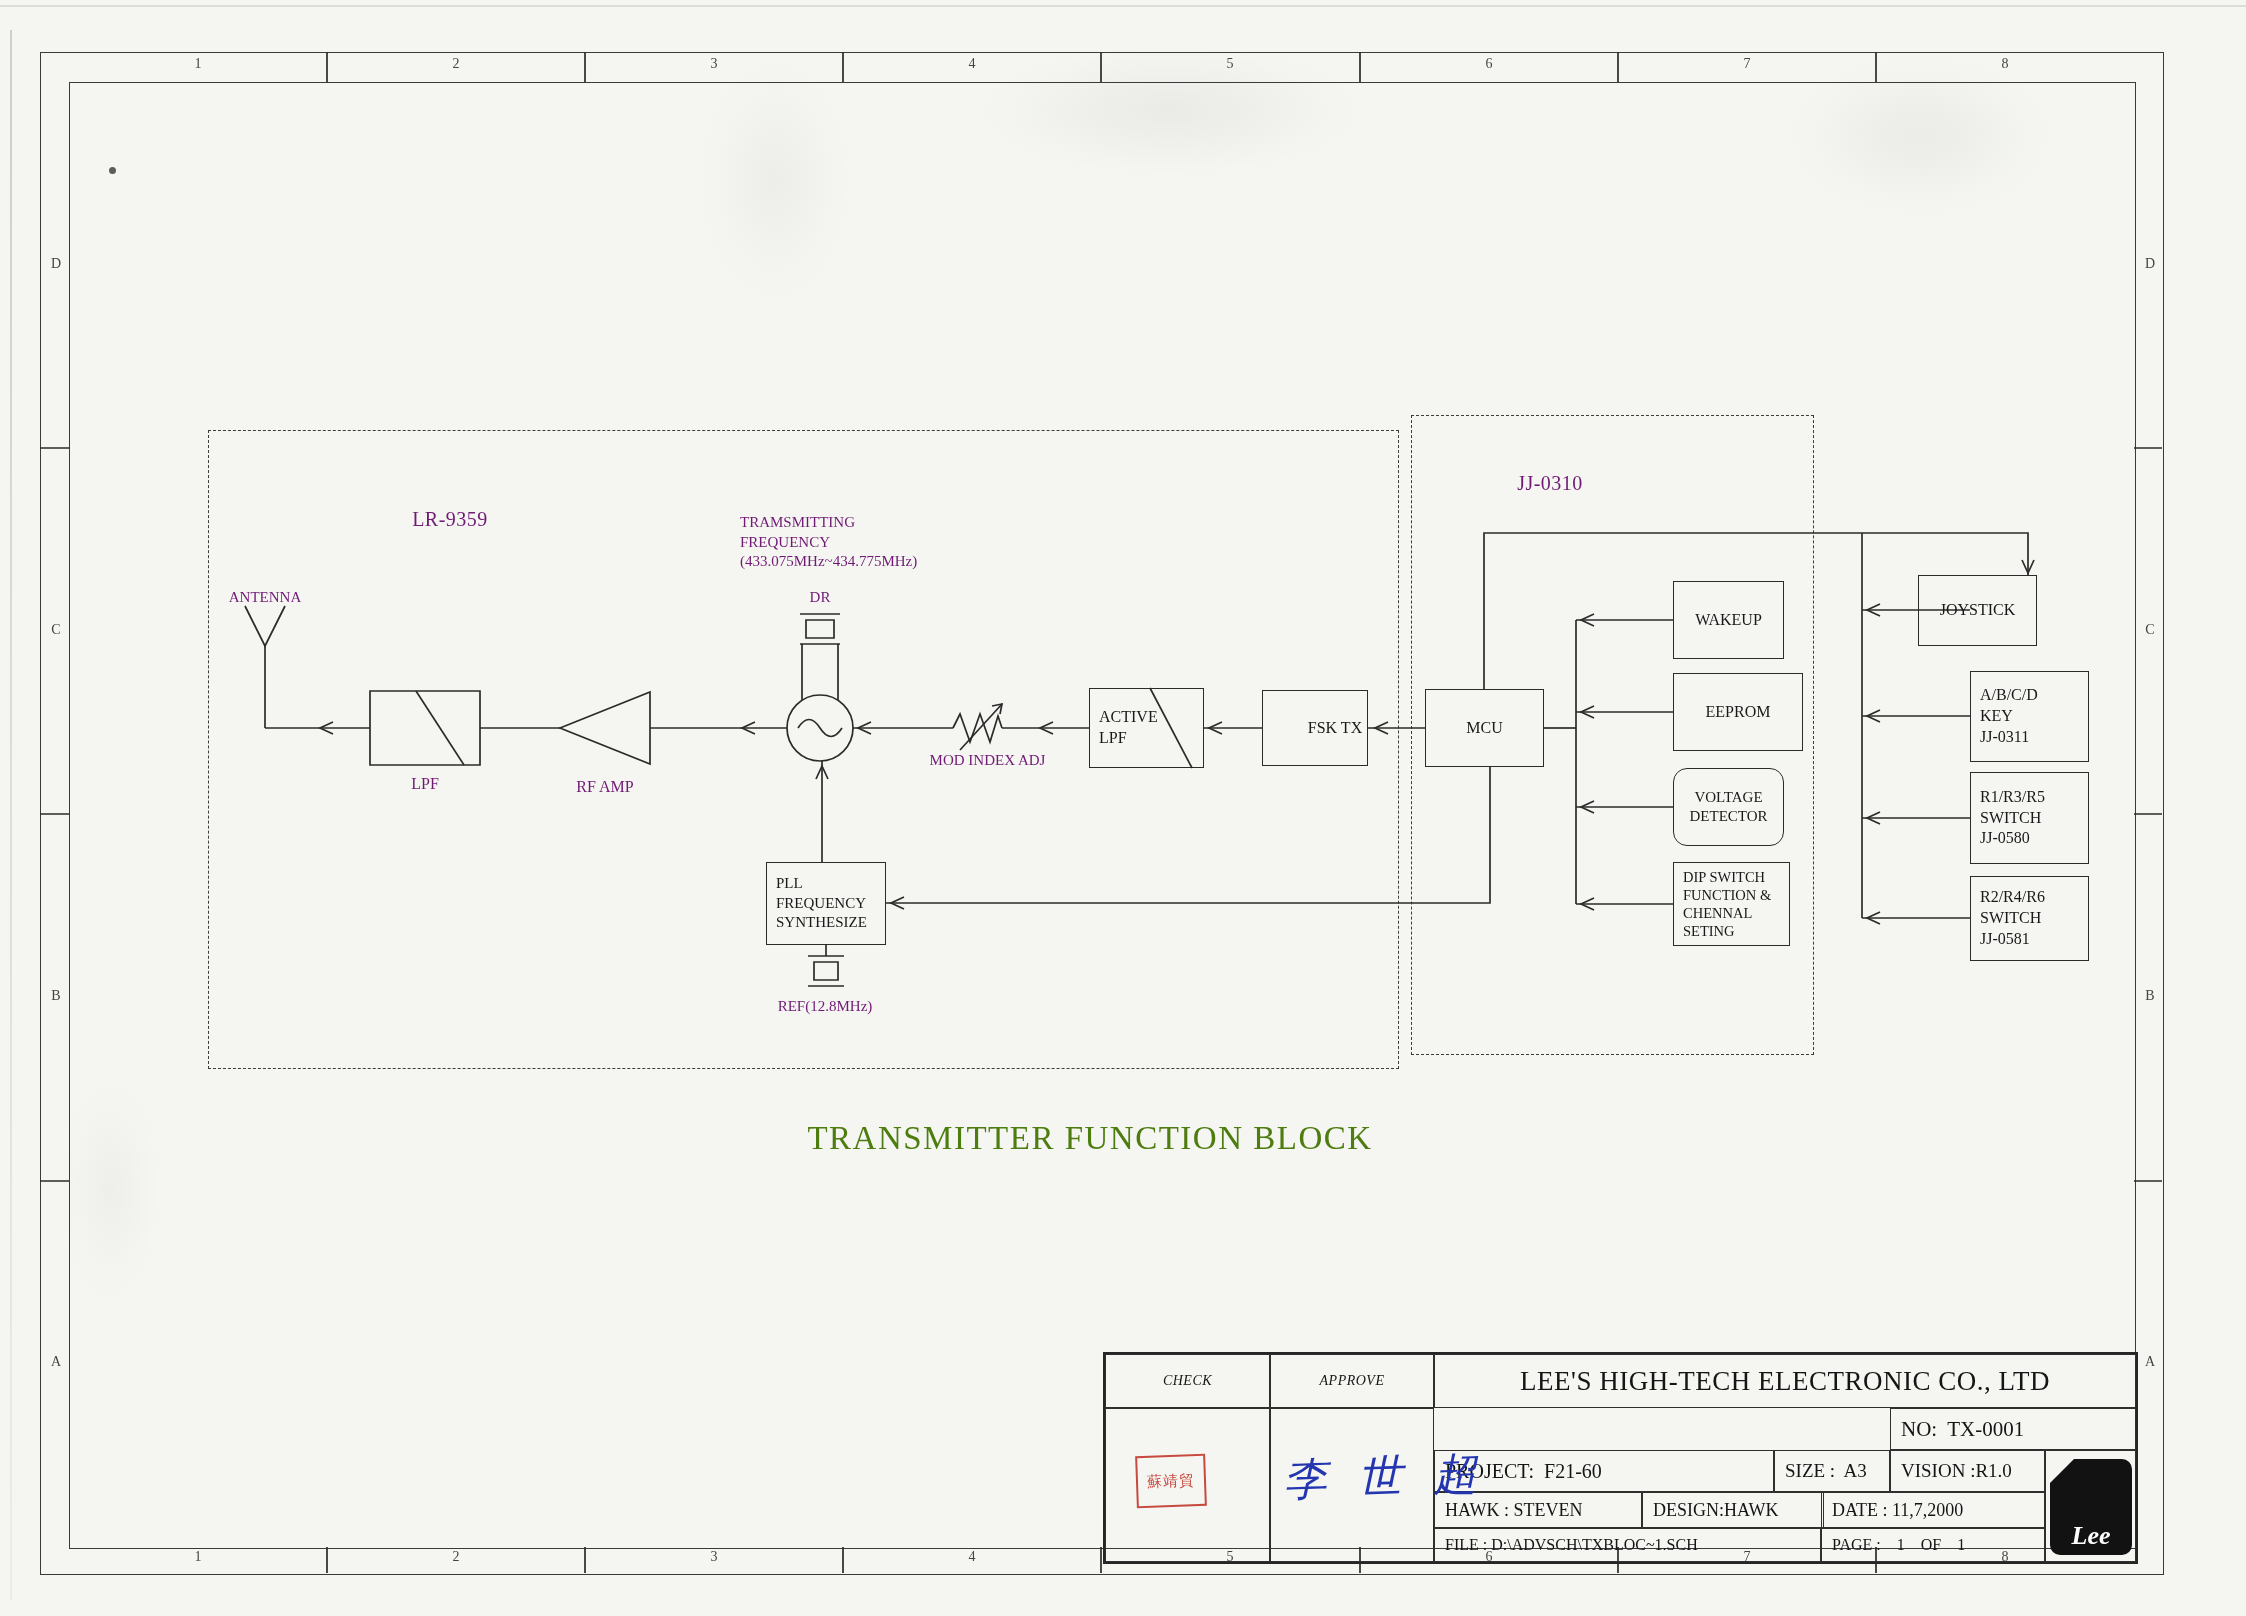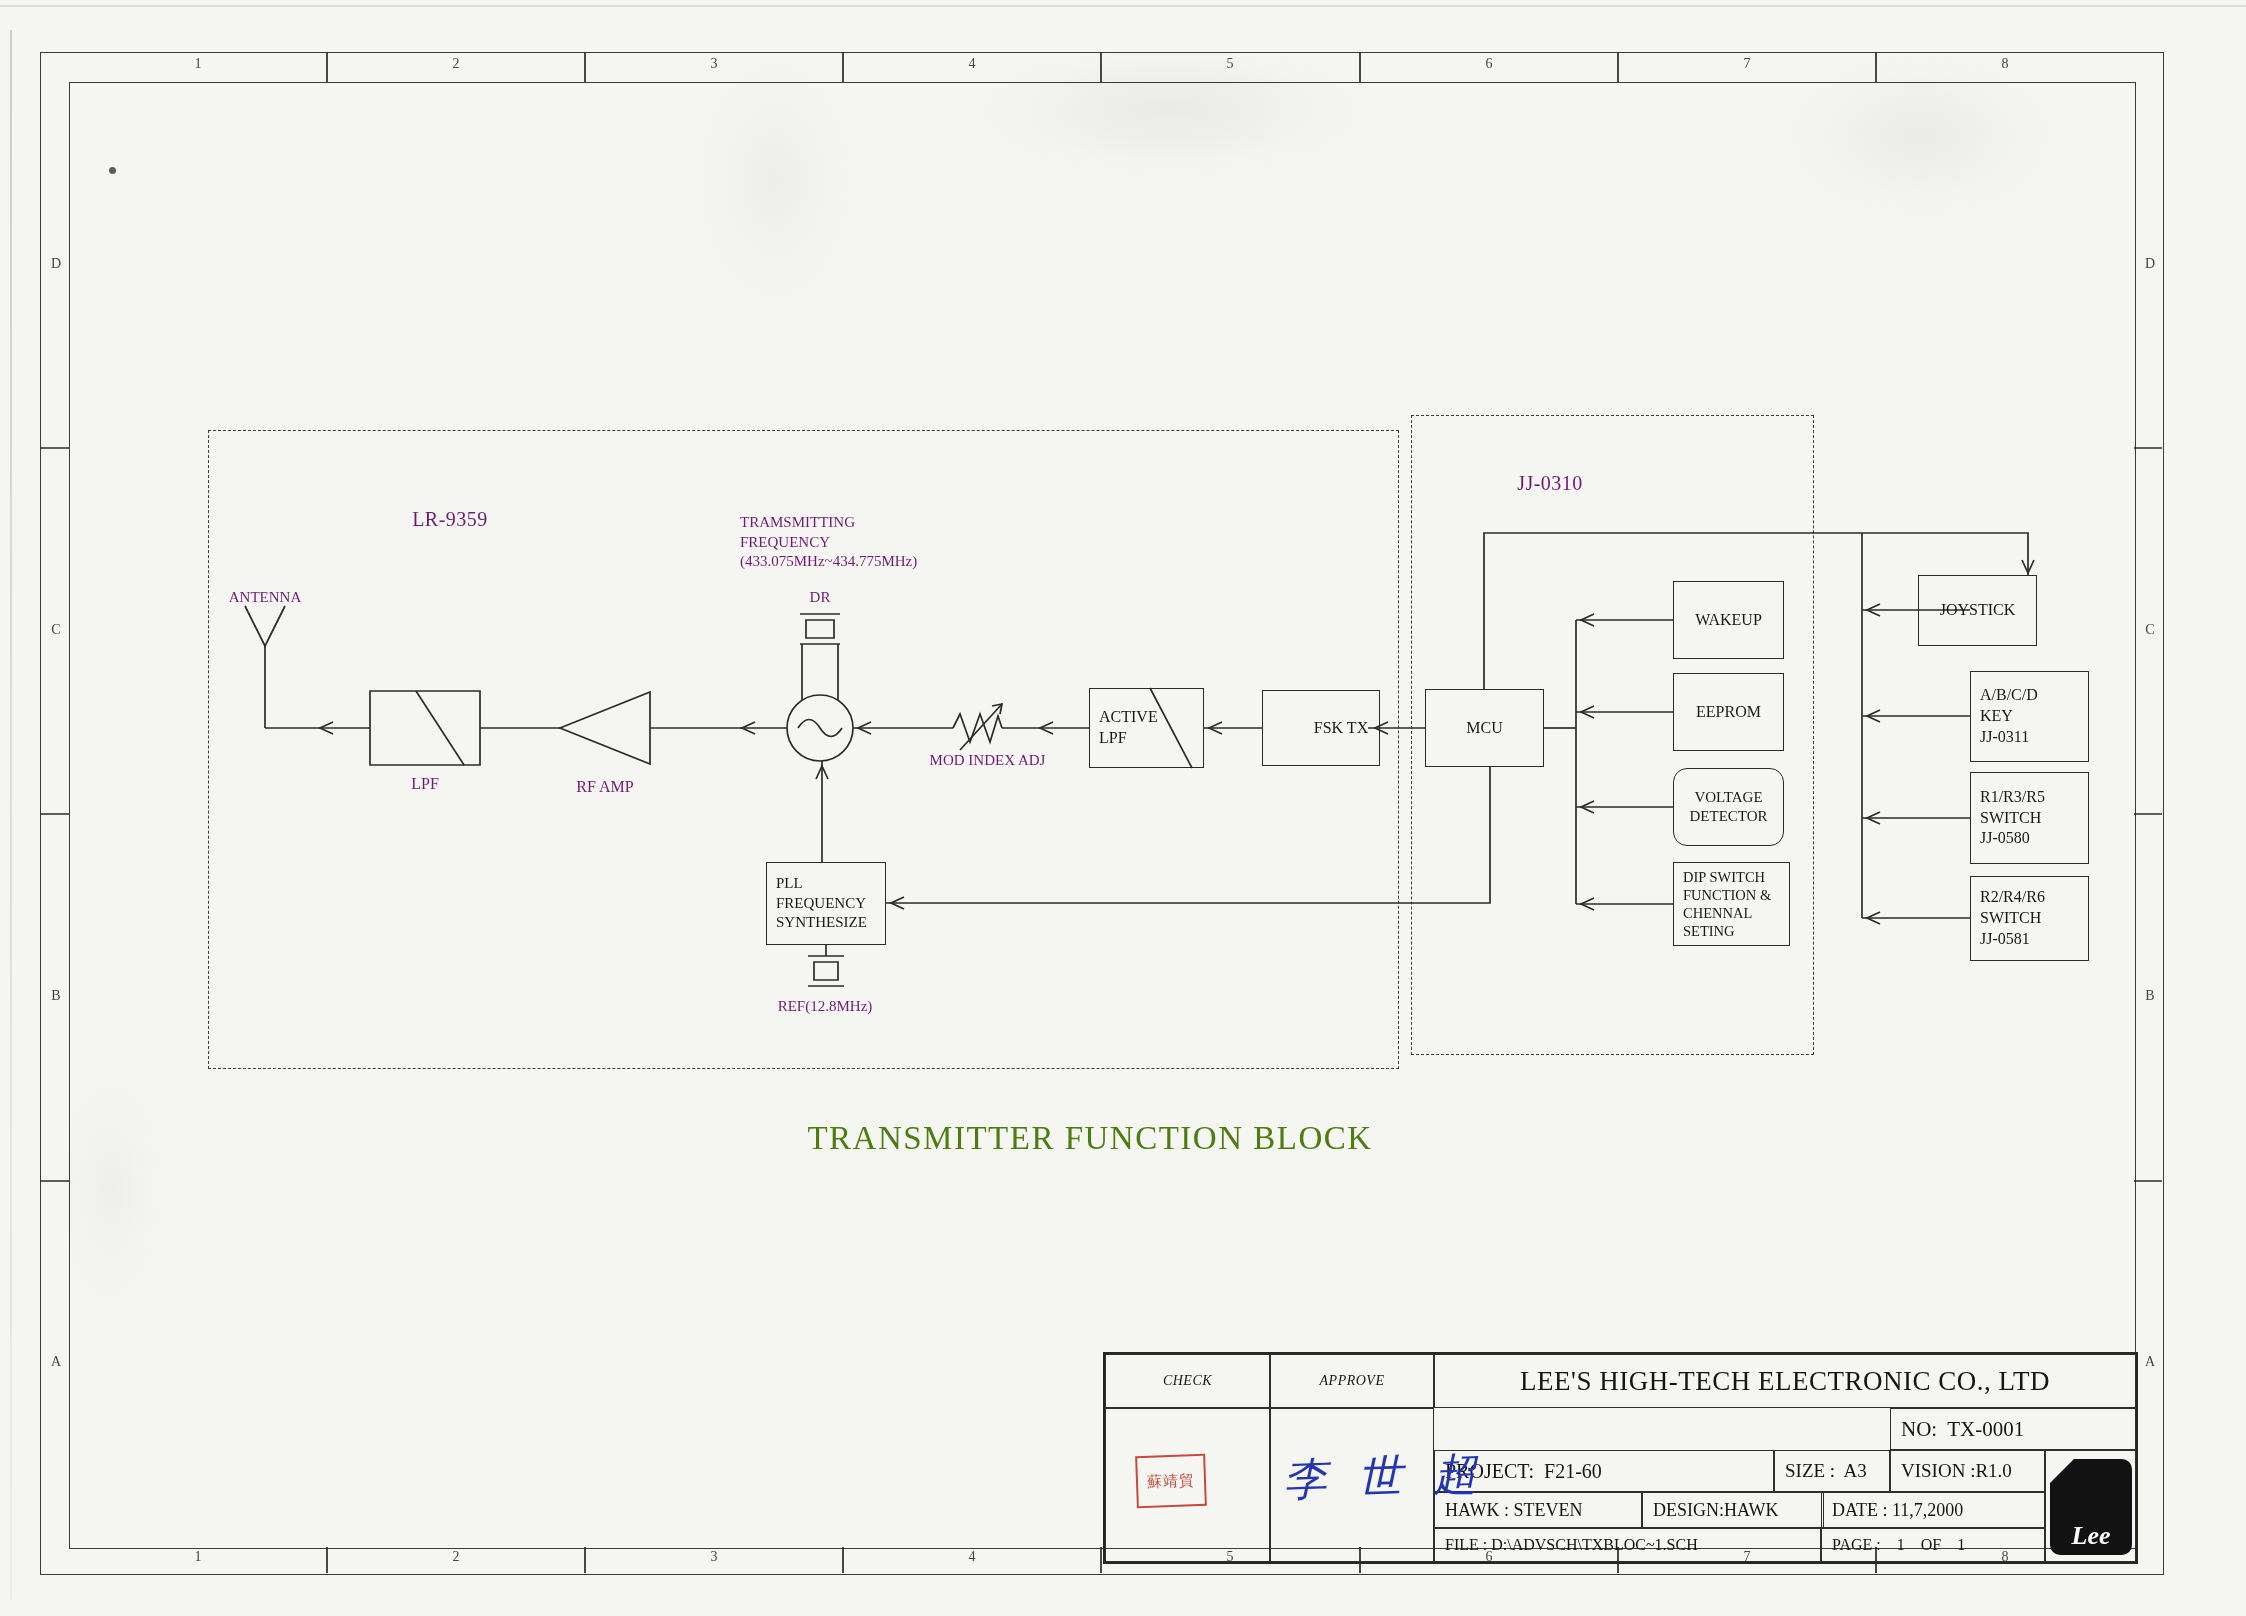--- a/index.html
+++ b/index.html
@@ -215,27 +215,27 @@
 (433.075MHz~434.775MHz)</div>
   <div class="lbl center" style="left:802px;top:588px;width:36px;">DR</div>
   <div class="lbl center" style="left:370px;top:774px;width:110px;font-size:16px;">LPF</div>
   <div class="lbl center" style="left:558px;top:777px;width:94px;font-size:16px;">RF AMP</div>
   <div class="lbl center" style="left:905px;top:751px;width:165px;">MOD INDEX ADJ</div>
   <div class="lbl center" style="left:735px;top:997px;width:180px;">REF(12.8MHz)</div>
   <div class="main-title">TRANSMITTER FUNCTION BLOCK</div>
 
   <div class="block left-al" style="left:1089px;top:688px;width:115px;height:80px;">ACTIVE
 LPF</div>
-  <div class="block" style="left:1262px;top:690px;width:118px;height:76px;padding-left:40px;">FSK TX</div>
+  <div class="block" style="left:1262px;top:690px;width:106px;height:76px;padding-left:40px;">FSK TX</div>
   <div class="block" style="left:1425px;top:689px;width:119px;height:78px;">MCU</div>
   <div class="block left-al" style="left:766px;top:862px;width:120px;height:83px;font-size:15px;">PLL
 FREQUENCY
 SYNTHESIZE</div>
   <div class="block" style="left:1673px;top:581px;width:111px;height:78px;">WAKEUP</div>
-  <div class="block" style="left:1673px;top:673px;width:111px;height:78px;">EEPROM</div>
+  <div class="block" style="left:1673px;top:673px;width:130px;height:78px;">EEPROM</div>
   <div class="block" style="left:1673px;top:768px;width:111px;height:78px;font-size:15px;border-radius:14px;">VOLTAGE
 DETECTOR</div>
   <div class="block left-al" style="left:1673px;top:862px;width:117px;height:84px;font-size:14.5px;line-height:1.25;">DIP SWITCH
 FUNCTION &amp;
 CHENNAL
 SETING</div>
   <div class="block" style="left:1918px;top:575px;width:119px;height:71px;">JOYSTICK</div>
   <div class="block left-al" style="left:1970px;top:671px;width:119px;height:91px;">A/B/C/D
 KEY
 JJ-0311</div>

